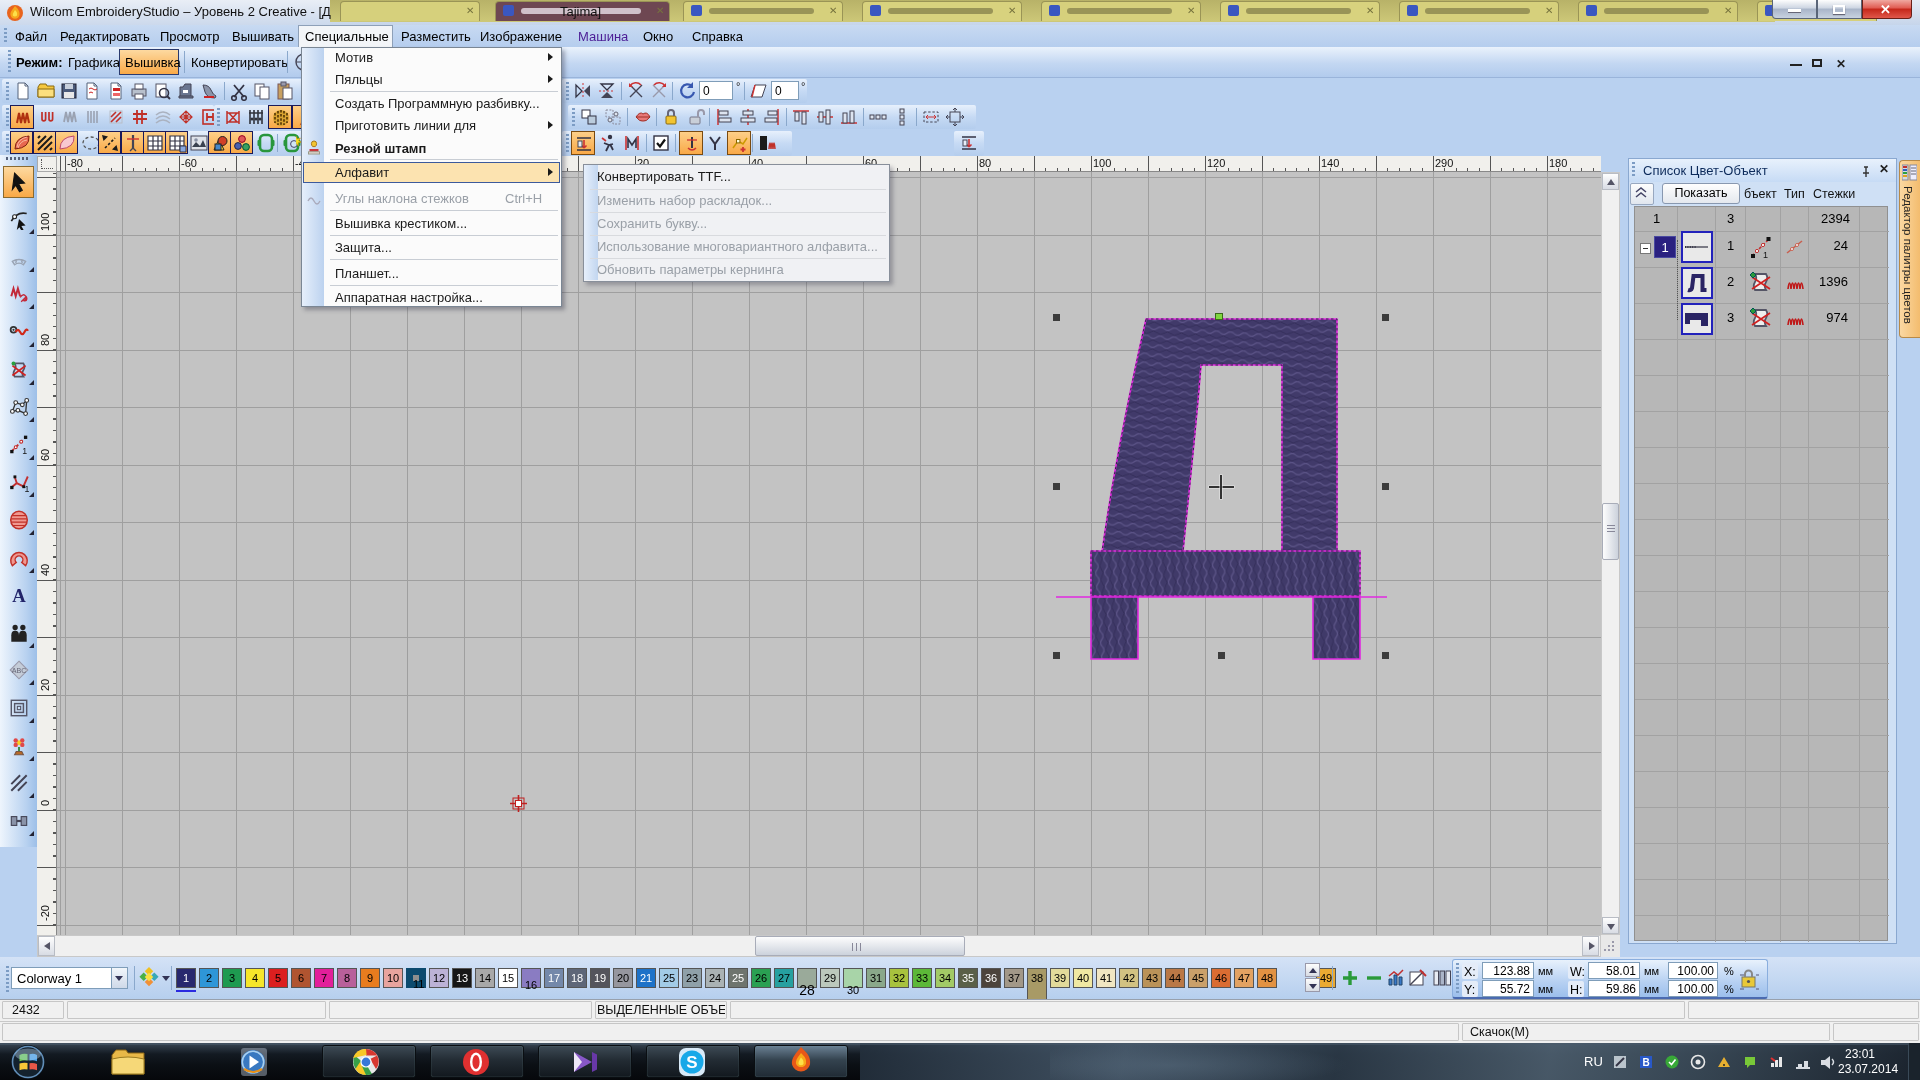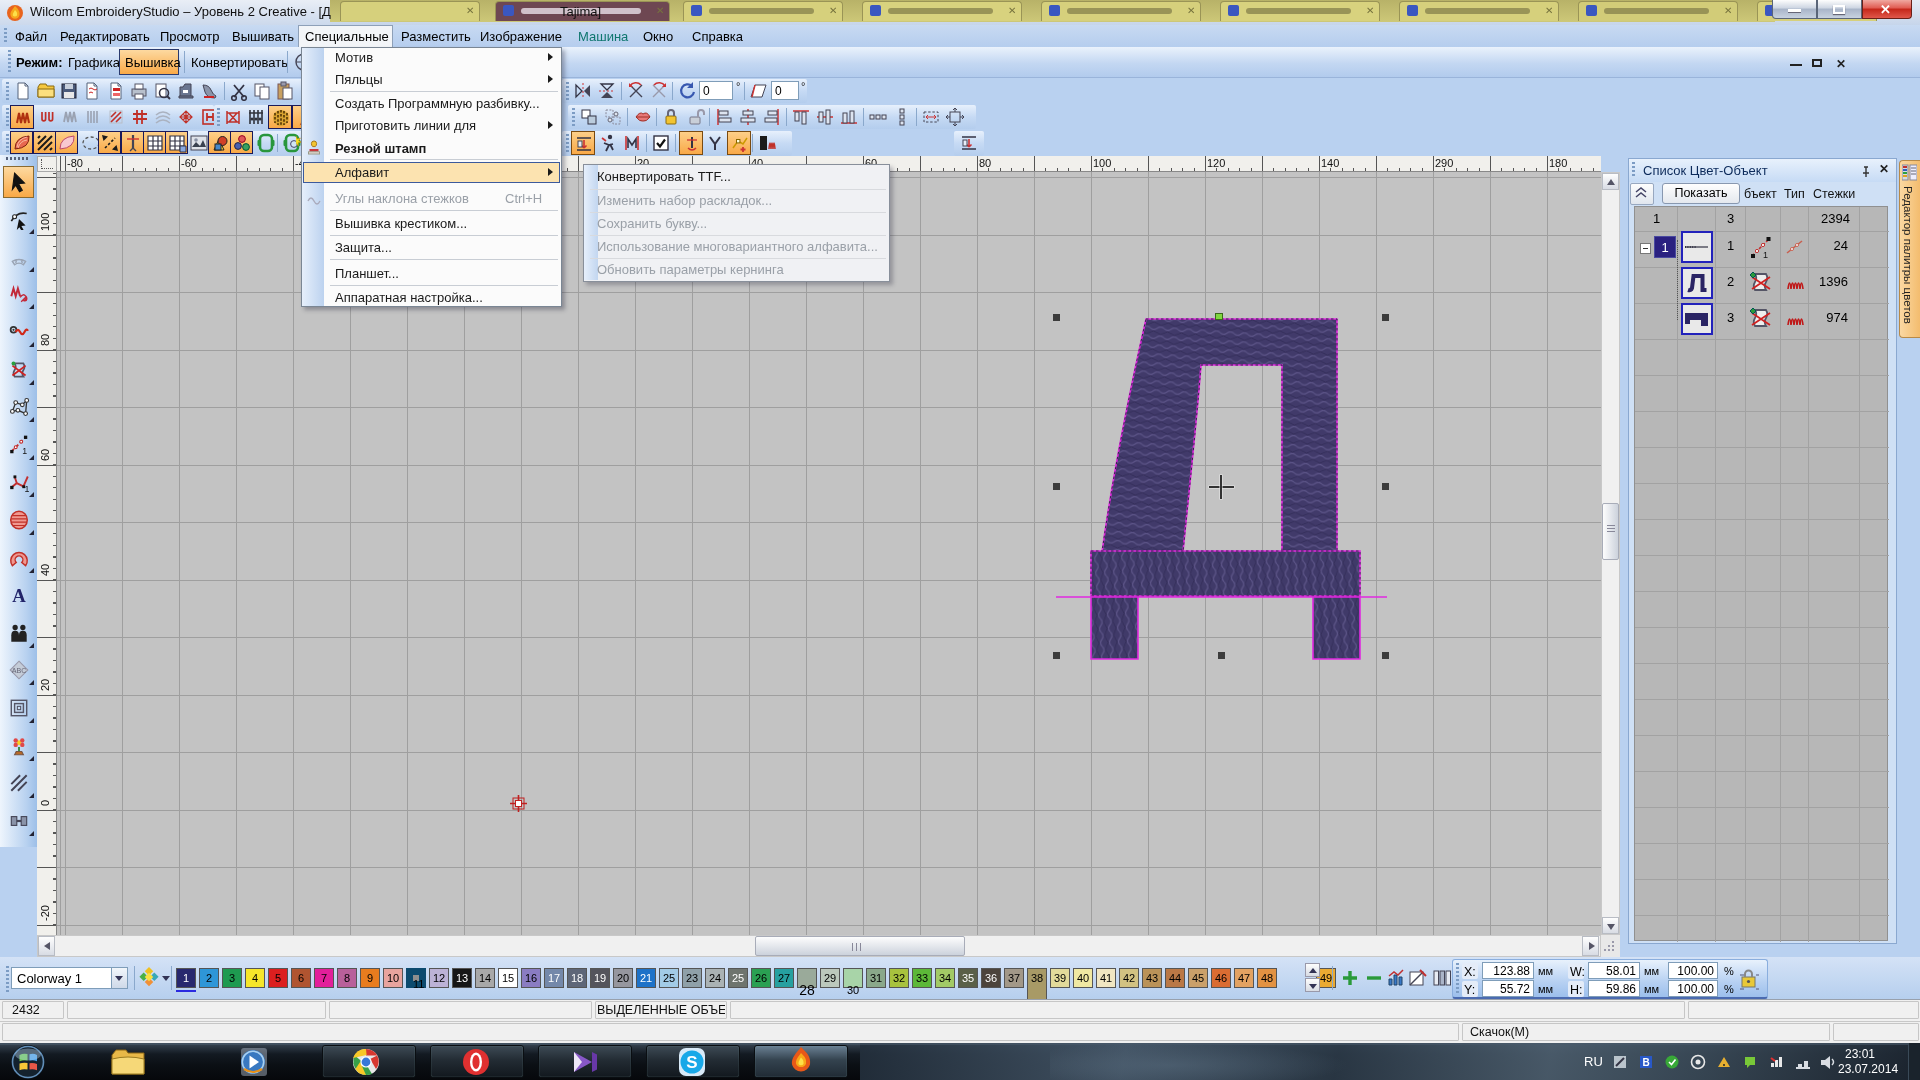--- a/index.html
+++ b/index.html
@@ -59,21 +59,21 @@
 <div style="position:absolute;left:1880px;top:2px;font-size:13px;font-weight:bold;color:#fff;">✕</div>
 <div style="position:absolute;left:0;top:25px;width:1920px;height:22px;background:linear-gradient(#c8daf2,#b5cdee);"></div>
 <div style="position:absolute;left:298px;top:25px;width:95px;height:22px;background:#f3f5f8;border:1px solid #8ea0b8;border-bottom:none;"></div>
 <div style="position:absolute;left:15px;top:29px;font-size:13px;color:#000;">Файл</div>
 <div style="position:absolute;left:60px;top:29px;font-size:13px;color:#000;">Редактировать</div>
 <div style="position:absolute;left:160px;top:29px;font-size:13px;color:#000;">Просмотр</div>
 <div style="position:absolute;left:232px;top:29px;font-size:13px;color:#000;">Вышивать</div>
 <div style="position:absolute;left:305px;top:29px;font-size:13px;color:#000;">Специальные</div>
 <div style="position:absolute;left:401px;top:29px;font-size:13px;color:#000;">Разместить</div>
 <div style="position:absolute;left:480px;top:29px;font-size:13px;color:#000;">Изображение</div>
-<div style="position:absolute;left:578px;top:29px;font-size:13px;color:#0f766e;">Машина</div>
+<div style="position:absolute;left:578px;top:29px;font-size:13px;color:#4c1d95;">Машина</div>
 <div style="position:absolute;left:643px;top:29px;font-size:13px;color:#000;">Окно</div>
 <div style="position:absolute;left:692px;top:29px;font-size:13px;color:#000;">Справка</div>
 <div style="position:absolute;left:4px;top:28px;width:3px;height:16px;background:repeating-linear-gradient(#7c9cc4 0 2px,transparent 2px 4px);"></div>
 <div style="position:absolute;left:0;top:47px;width:1920px;height:31px;background:linear-gradient(#eaf2fc,#c3d7f2 55%,#b2cbed);border-bottom:1px solid #9ab4da;"></div>
 <div style="position:absolute;left:8px;top:50px;width:3px;height:24px;background:repeating-linear-gradient(#7c9cc4 0 2px,transparent 2px 4px);"></div>
 <div style="position:absolute;left:16px;top:55px;font-size:13px;font-weight:bold;color:#000;">Режим:</div>
 <div style="position:absolute;left:68px;top:55px;font-size:13px;color:#000;">Графика</div>
 <div style="position:absolute;left:119px;top:49px;width:60px;height:26px;background:linear-gradient(#fdd9a0,#f9a947);border:1px solid #2a3a6e;"></div>
 <div style="position:absolute;left:125px;top:55px;font-size:13px;color:#000;">Вышивка</div>
 <div style="position:absolute;left:184px;top:51px;width:1px;height:22px;background:#8aa8cc;"></div>
@@ -930,21 +930,21 @@
 <div style="position:absolute;left:291px;top:968px;width:20px;height:20px;background:#b05430;border:1px solid #555;color:#000;font-size:11px;text-align:center;padding-top:3px;">6</div>
 <div style="position:absolute;left:314px;top:968px;width:20px;height:20px;background:#e21f9a;border:1px solid #555;color:#000;font-size:11px;text-align:center;padding-top:3px;">7</div>
 <div style="position:absolute;left:337px;top:968px;width:20px;height:20px;background:#b8609a;border:1px solid #555;color:#000;font-size:11px;text-align:center;padding-top:3px;">8</div>
 <div style="position:absolute;left:360px;top:968px;width:20px;height:20px;background:#e87c1e;border:1px solid #555;color:#000;font-size:11px;text-align:center;padding-top:3px;">9</div>
 <div style="position:absolute;left:383px;top:968px;width:20px;height:20px;background:#e8a49e;border:1px solid #555;color:#000;font-size:11px;text-align:center;padding-top:3px;">10</div>
 <div style="position:absolute;left:406px;top:968px;width:20px;height:20px;background:#8e8e8e;border:7px solid #0c4a6e;color:#000;font-size:11px;text-align:center;padding-top:3px;">11</div>
 <div style="position:absolute;left:429px;top:968px;width:20px;height:20px;background:#bcb2d6;border:1px solid #555;color:#000;font-size:11px;text-align:center;padding-top:3px;">12</div>
 <div style="position:absolute;left:452px;top:968px;width:20px;height:20px;background:#161616;border:1px solid #555;color:#fff;font-size:11px;text-align:center;padding-top:3px;">13</div>
 <div style="position:absolute;left:475px;top:968px;width:20px;height:20px;background:#a8a8a8;border:1px solid #555;color:#000;font-size:11px;text-align:center;padding-top:3px;">14</div>
 <div style="position:absolute;left:498px;top:968px;width:20px;height:20px;background:#ffffff;border:1px solid #555;color:#000;font-size:11px;text-align:center;padding-top:3px;">15</div>
-<div style="position:absolute;left:521px;top:968px;width:20px;height:20px;background:#8a7cc2;border:1px solid #555;color:#000;font-size:11px;text-align:center;padding-top:3px;">16</div>
+<div style="position:absolute;left:521px;top:968px;width:20px;height:20px;background:#8a7cc2;border:1px solid #555;color:#000;font-size:11px;text-align:center;padding-top:10px;">16</div>
 <div style="position:absolute;left:544px;top:968px;width:20px;height:20px;background:#7488aa;border:1px solid #555;color:#fff;font-size:11px;text-align:center;padding-top:3px;">17</div>
 <div style="position:absolute;left:567px;top:968px;width:20px;height:20px;background:#5e6678;border:1px solid #555;color:#fff;font-size:11px;text-align:center;padding-top:3px;">18</div>
 <div style="position:absolute;left:590px;top:968px;width:20px;height:20px;background:#54545c;border:1px solid #555;color:#fff;font-size:11px;text-align:center;padding-top:3px;">19</div>
 <div style="position:absolute;left:613px;top:968px;width:20px;height:20px;background:#96969e;border:1px solid #555;color:#000;font-size:11px;text-align:center;padding-top:3px;">20</div>
 <div style="position:absolute;left:636px;top:968px;width:20px;height:20px;background:#1e72c8;border:1px solid #555;color:#fff;font-size:11px;text-align:center;padding-top:3px;">21</div>
 <div style="position:absolute;left:659px;top:968px;width:20px;height:20px;background:#a2cbe6;border:1px solid #555;color:#000;font-size:11px;text-align:center;padding-top:3px;">25</div>
 <div style="position:absolute;left:682px;top:968px;width:20px;height:20px;background:#8fa0a8;border:1px solid #555;color:#000;font-size:11px;text-align:center;padding-top:3px;">23</div>
 <div style="position:absolute;left:705px;top:968px;width:20px;height:20px;background:#aab2b4;border:1px solid #555;color:#000;font-size:11px;text-align:center;padding-top:3px;">24</div>
 <div style="position:absolute;left:728px;top:968px;width:20px;height:20px;background:#6e746e;border:1px solid #555;color:#fff;font-size:11px;text-align:center;padding-top:3px;">25</div>
 <div style="position:absolute;left:751px;top:968px;width:20px;height:20px;background:#2aa052;border:1px solid #555;color:#000;font-size:11px;text-align:center;padding-top:3px;">26</div>

